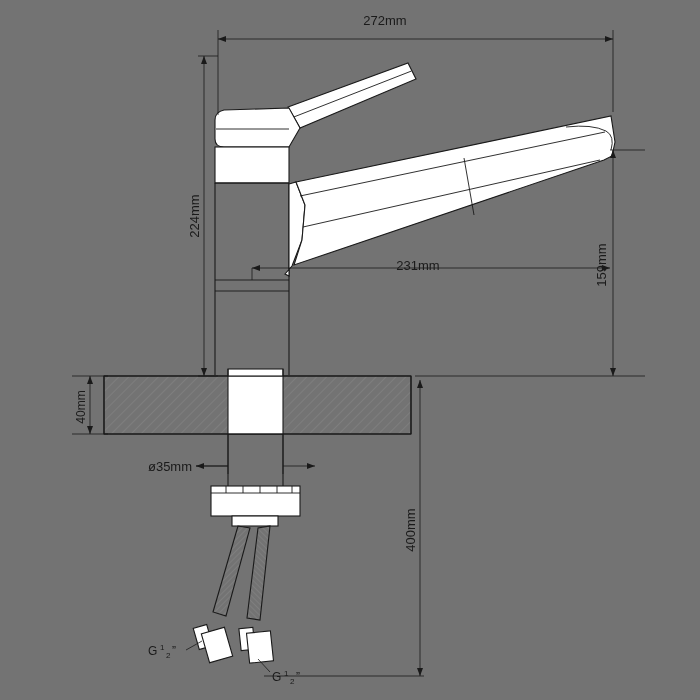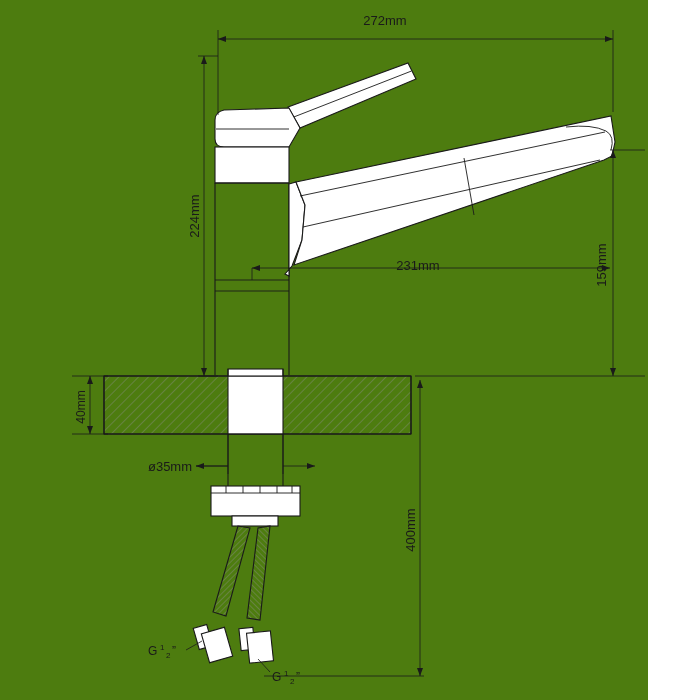--- a/index.html
+++ b/index.html
@@ -7,23 +7,23 @@
     padding: 0;
     background: #ffffff;
   }
   body {
     width: 700px;
     height: 700px;
     font-family: "Liberation Sans", sans-serif;
   }
   #sheet {
     position: relative;
-    width: 648px;
+    width: 700px;
     height: 700px;
-    background: #4d7c0f;
+    background: #737373;
     overflow: hidden;
   }
   #sheet svg {
     position: absolute;
     left: 0;
     top: 0;
   }
   .dimtext {
     font-family: "Liberation Sans", sans-serif;
     font-size: 13px;

